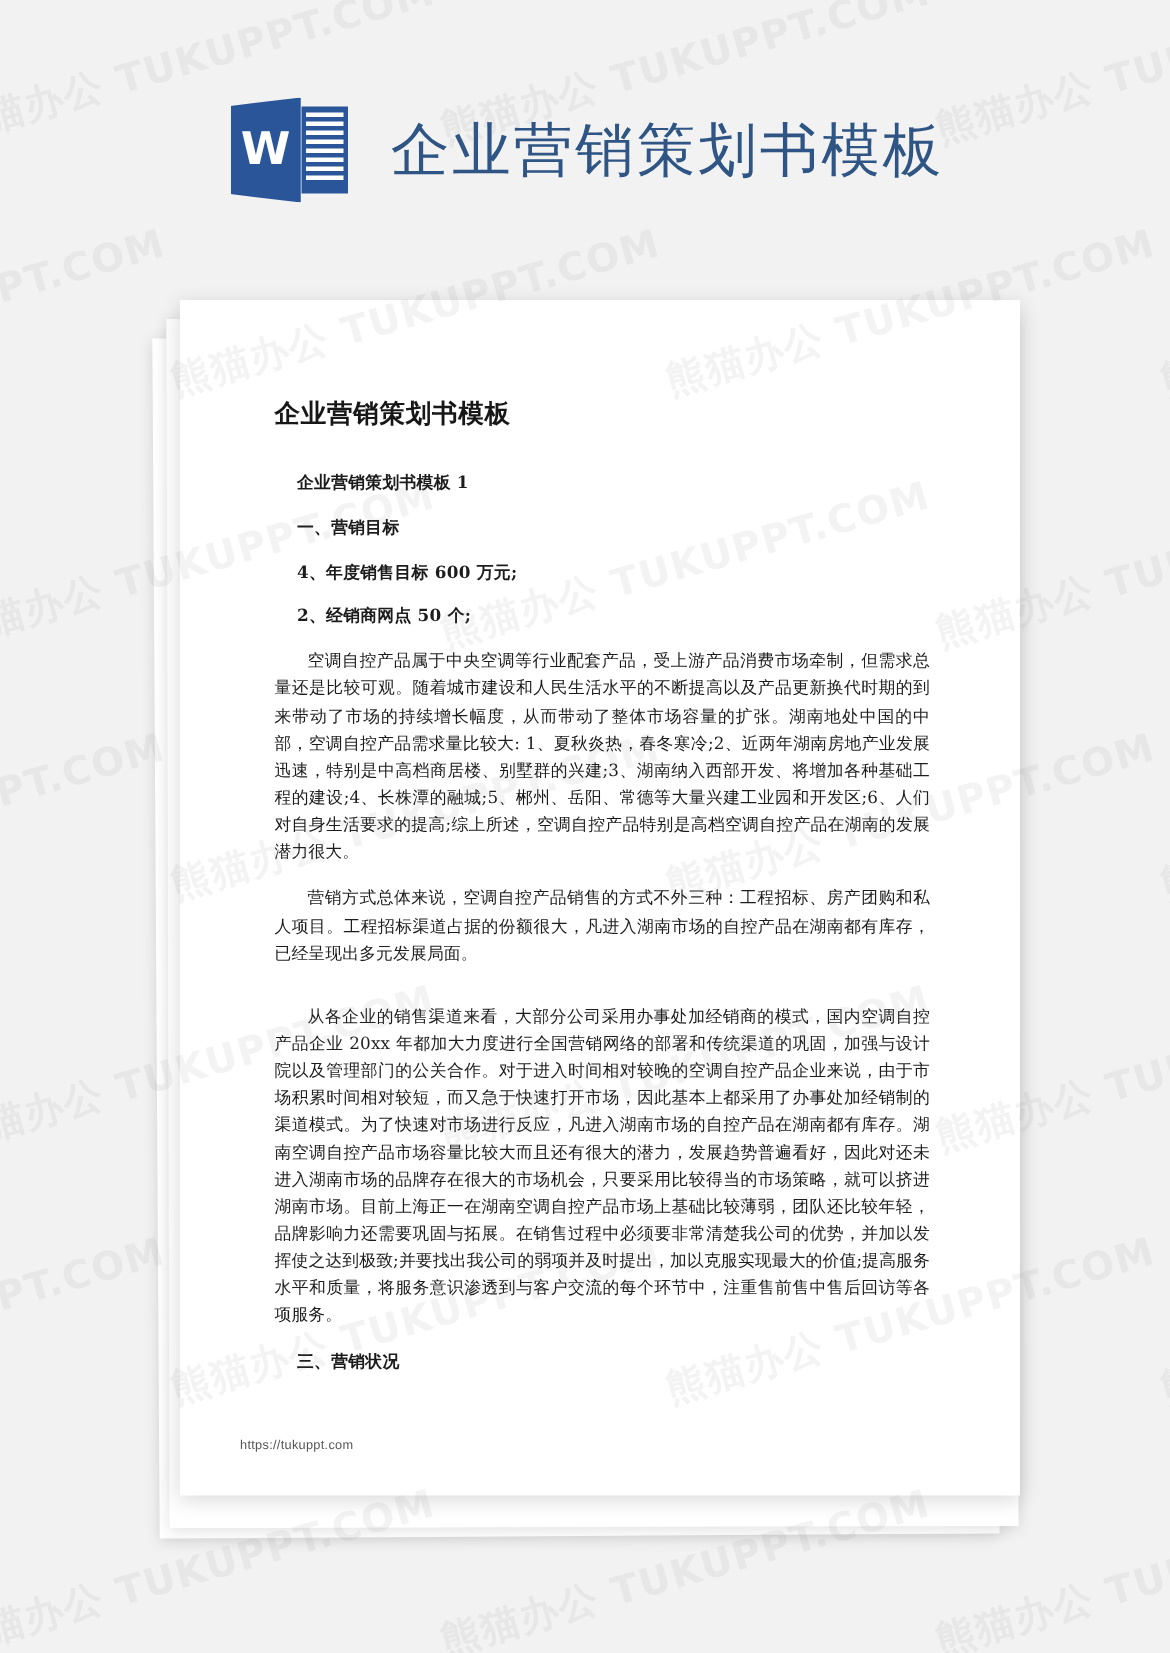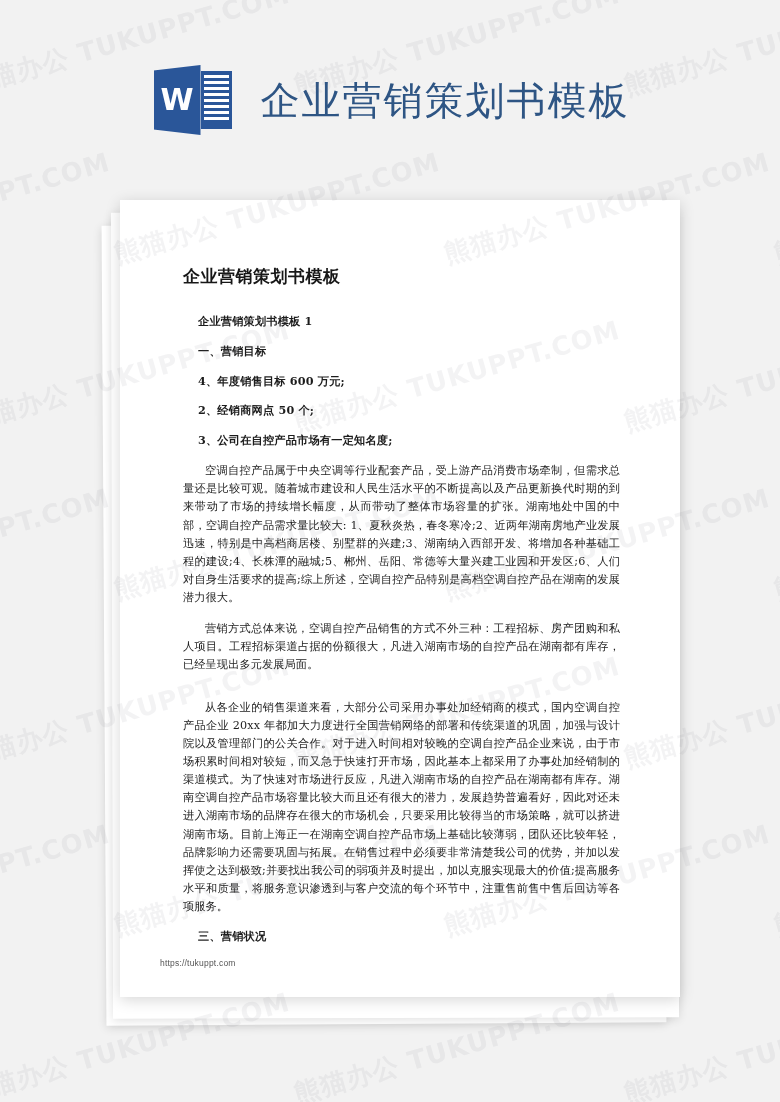--- a/index.html
+++ b/index.html
@@ -209,21 +209,20 @@
 
 <div class="sheet sheet-front">
   <div class="doc-inner">
 
     <div class="doc-title">企业营销策划书模板</div>
 
     <div class="doc-line">企业营销策划书模板 1</div>
     <div class="doc-line">一、营销目标</div>
     <div class="doc-line">4、年度销售目标 600 万元;</div>
     <div class="doc-line">2、经销商网点 50 个;</div>
-    <div class="doc-line">3、公司在自控产品市场有一定知名度;</div>
 
     <p class="doc-para">空调自控产品属于中央空调等行业配套产品，受上游产品消费市场牵制，但需求总量还是比较可观。随着城市建设和人民生活水平的不断提高以及产品更新换代时期的到来带动了市场的持续增长幅度，从而带动了整体市场容量的扩张。湖南地处中国的中部，空调自控产品需求量比较大: 1、夏秋炎热，春冬寒冷;2、近两年湖南房地产业发展迅速，特别是中高档商居楼、别墅群的兴建;3、湖南纳入西部开发、将增加各种基础工程的建设;4、长株潭的融城;5、郴州、岳阳、常德等大量兴建工业园和开发区;6、人们对自身生活要求的提高;综上所述，空调自控产品特别是高档空调自控产品在湖南的发展潜力很大。</p>
     <p class="doc-para">营销方式总体来说，空调自控产品销售的方式不外三种：工程招标、房产团购和私人项目。工程招标渠道占据的份额很大，凡进入湖南市场的自控产品在湖南都有库存，已经呈现出多元发展局面。</p>
     <p class="doc-para tight">从各企业的销售渠道来看，大部分公司采用办事处加经销商的模式，国内空调自控产品企业 20xx 年都加大力度进行全国营销网络的部署和传统渠道的巩固，加强与设计院以及管理部门的公关合作。对于进入时间相对较晚的空调自控产品企业来说，由于市场积累时间相对较短，而又急于快速打开市场，因此基本上都采用了办事处加经销制的渠道模式。为了快速对市场进行反应，凡进入湖南市场的自控产品在湖南都有库存。湖南空调自控产品市场容量比较大而且还有很大的潜力，发展趋势普遍看好，因此对还未进入湖南市场的品牌存在很大的市场机会，只要采用比较得当的市场策略，就可以挤进湖南市场。目前上海正一在湖南空调自控产品市场上基础比较薄弱，团队还比较年轻，品牌影响力还需要巩固与拓展。在销售过程中必须要非常清楚我公司的优势，并加以发挥使之达到极致;并要找出我公司的弱项并及时提出，加以克服实现最大的价值;提高服务水平和质量，将服务意识渗透到与客户交流的每个环节中，注重售前售中售后回访等各项服务。</p>
 
     <div class="doc-line">三、营销状况</div>
   </div>
 
   <div class="doc-footer-url">https://tukuppt.com</div>
 </div>

